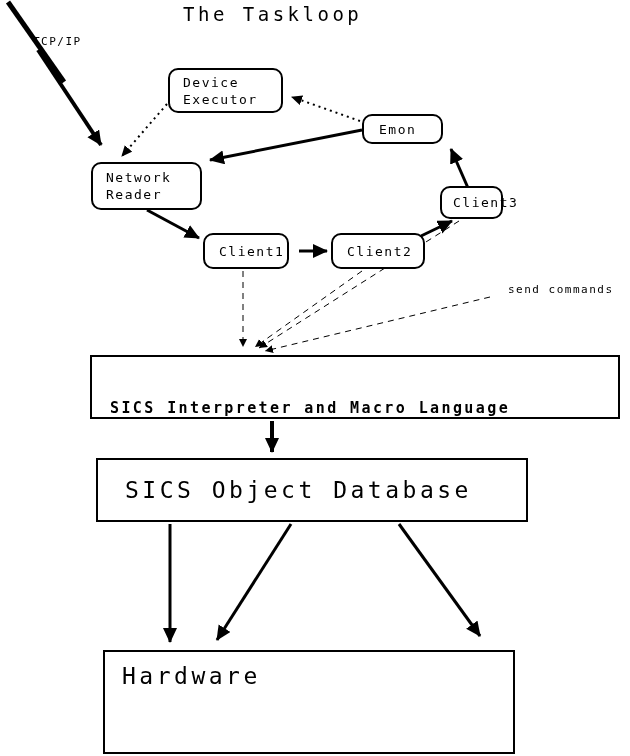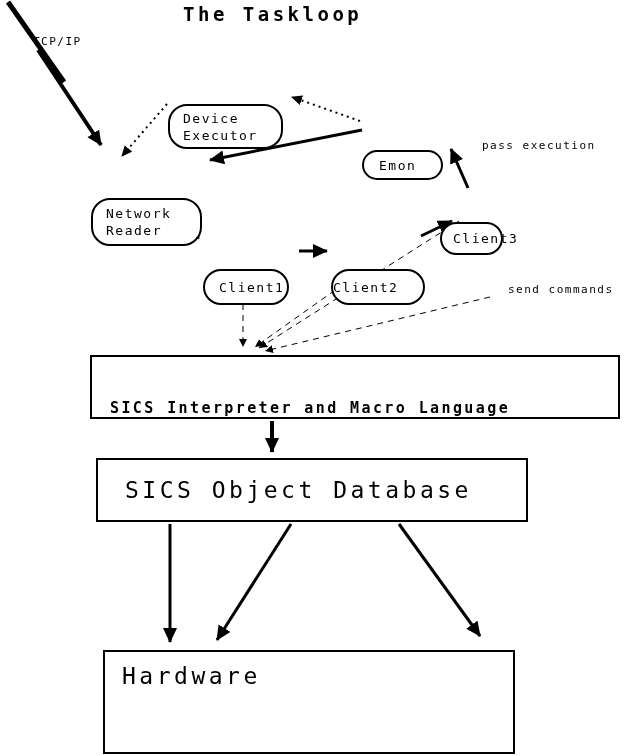--- a/index.html
+++ b/index.html
@@ -7,38 +7,38 @@
     position:relative;
     width:630px;height:756px;
     background:#ffffff;
     font-family:"DejaVu Sans Mono","Liberation Mono",monospace;
     color:#000;
     overflow:hidden;
   }
   .layer{position:absolute;left:0;top:0;}
   .title{
     position:absolute;left:183px;top:3px;
-    font-size:19px;font-weight:bold;letter-spacing:3.5px;
+    font-size:19px;font-weight:normal;letter-spacing:3.5px;
     white-space:nowrap;
   }
   .lbl{
     position:absolute;
     font-size:11px;letter-spacing:1.5px;
     white-space:nowrap;
   }
   .node{
     position:absolute;
     box-sizing:border-box;
     border:2px solid #000;
     background:#fff;
     display:flex;align-items:center;
     font-size:13px;letter-spacing:1.5px;
     line-height:17px;
   }
-  .rounded{border-radius:19px;margin-top:36px;}
+  .rounded{border-radius:10px;}
   .preline{white-space:pre-line;}
   .big{font-size:23px;letter-spacing:3.5px;}
   .interp{font-size:15px;font-weight:bold;letter-spacing:2.4px;align-items:flex-end;}
   .toptext{align-items:flex-start;}
   svg{display:block;}
 </style>
 </head>
 <body>
 
 <div class="canvas">
@@ -86,21 +86,20 @@
 
     <line x1="170" y1="524" x2="170" y2="642" stroke="#000" stroke-width="3" marker-end="url(#ah-big)"></line>
     <line x1="291" y1="524" x2="217" y2="640" stroke="#000" stroke-width="3" marker-end="url(#ah-big)"></line>
     <line x1="399" y1="524" x2="480" y2="636" stroke="#000" stroke-width="3" marker-end="url(#ah-big)"></line>
   </svg>
 
   <div class="title">The Taskloop</div>
 
   <div class="lbl" style="left:33px;top:35px">TCP/IP</div>
 
-  <div class="lbl" style="left:482px;top:139px">pass execution</div>
 
   <div class="lbl" style="left:508px;top:283px">send commands</div>
 
   <div class="node rounded" style="left:168px;top:68px;width:115px;height:45px;padding-left:13px">
     <span class="preline">Device
 Executor</span>
   </div>
 
   <div class="node rounded" style="left:362px;top:114px;width:81px;height:30px;padding-left:15px">
     <span>Emon</span>
@@ -112,21 +111,21 @@
   </div>
 
   <div class="node rounded" style="left:440px;top:186px;width:63px;height:33px;padding-left:11px">
     <span>Client3</span>
   </div>
 
   <div class="node rounded" style="left:203px;top:233px;width:86px;height:36px;padding-left:14px">
     <span>Client1</span>
   </div>
 
-  <div class="node rounded" style="left:331px;top:233px;width:94px;height:36px;">
+  <div class="node rounded" style="left:331px;top:233px;width:94px;height:36px;padding-left:14px">
     <span>Client2</span>
   </div>
 
   <div class="node interp" style="left:90px;top:355px;width:530px;height:64px;padding-left:18px">
     <span>SICS Interpreter and Macro Language</span>
   </div>
 
   <div class="node big" style="left:96px;top:458px;width:432px;height:64px;padding-left:27px">
     <span>SICS Object Database</span>
   </div>

